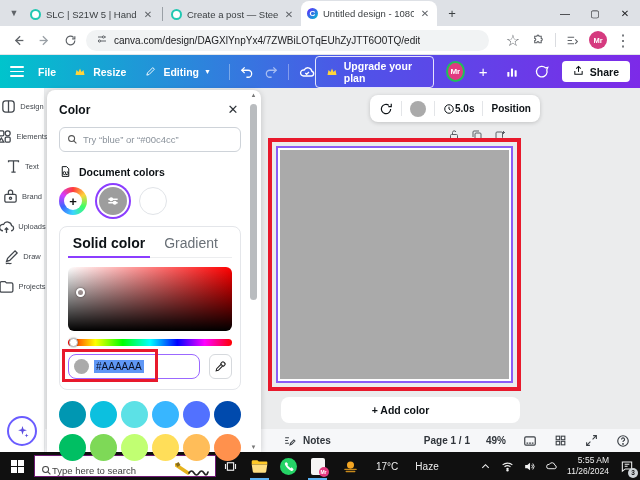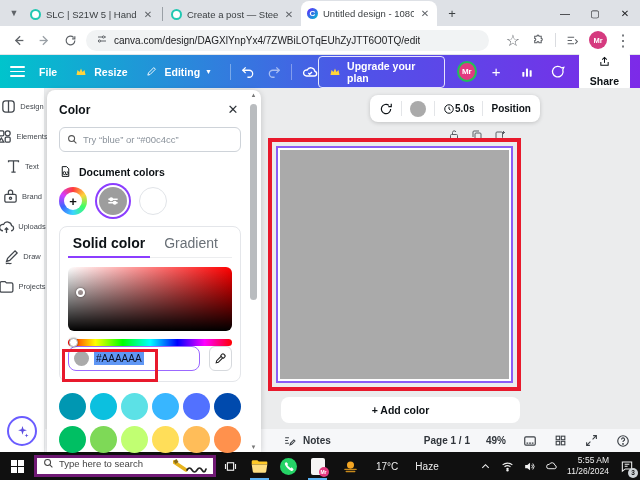--- a/index.html
+++ b/index.html
@@ -34,21 +34,21 @@
   
   .canva-header { height:33px; background:linear-gradient(90deg,#00c4cc 0%,#4e54e8 55%,#7d2ae8 100%); display:flex; align-items:center; padding:0 10px; color:#fff; }
   .hamburger { width:16px; display:flex; flex-direction:column; gap:3px; margin-right:14px; }
   .hamburger span { height:1.7px; background:#fff; border-radius:1px; }
   .menu-item { font-size:10.5px; font-weight:bold; margin-right:16px; display:flex; align-items:center; gap:5px; }
   .hdr-ic { width:16px; height:16px; display:flex; align-items:center; justify-content:center; font-size:13px; }
   .hdr-sep { width:1px; height:16px; background:rgba(255,255,255,.35); margin:0 10px 0 2px; }
   .upgrade-btn { margin-left:auto; border:1px solid rgba(255,255,255,.85); border-radius:4px; padding:3px 10px; font-size:10.5px; font-weight:bold; display:flex; align-items:center; gap:6px; }
   .canva-avatar { width:21px; height:21px; border-radius:50%; background:#e23a80; border:2px solid #1fc05a; color:#fff; font-size:8px; font-weight:bold; display:flex; align-items:center; justify-content:center; margin-left:12px; }
   .hdr-btn { width:24px; height:24px; border-radius:5px; display:flex; align-items:center; justify-content:center; margin-left:8px; color:#fff; }
-  .share-btn { background:#fff; color:#0d1216; border-radius:4px; padding:4px 11px; font-size:10.5px; font-weight:bold; display:flex; align-items:center; gap:6px; margin-left:10px;flex-direction:column; }
+  .share-btn { background:#fff; color:#0d1216; border-radius:4px; padding:4px 11px; font-size:10.5px; font-weight:bold; display:flex; align-items:center; gap:6px; margin-left:10px; }
 
   
   .main { position:absolute; top:88px; left:0; right:0; bottom:28px; background:#ebeced; }
 
   
   .rail { position:absolute; left:0; top:0; bottom:0; width:45px; background:#fff; border-right:1px solid #e8eaec; display:flex; flex-direction:column; align-items:center; padding-top:10px; z-index:2; }
   .rail-item { display:flex; flex-direction:row; align-items:center; gap:3px; margin-bottom:13px; color:#42474d; }
   .rail-item svg { width:17px; height:17px; }
   .rail-item .rl { font-size:7.5px; }
   .magic-btn { position:absolute; bottom:6px; left:7px; width:30px; height:30px; border-radius:50%; border:2px solid #6a5cff; background:#fff; display:flex; align-items:center; justify-content:center; color:#5e4fe0; }
@@ -72,21 +72,21 @@
   .cp-card { margin-top:11px; border:1px solid #e4e6ea; border-radius:8px; padding:8px 8px 10px 8px; }
   .cp-tabs { display:flex; border-bottom:1px solid #ecedef; }
   .cp-tab { font-size:14px; padding-bottom:5px; width:50%; text-align:center; color:#697077; }
   .cp-tab.active { color:#0d1216; font-weight:bold; border-bottom:2px solid #8b3dff; margin-bottom:-1px; }
   .sv-picker { margin-top:9px; height:64px; border-radius:6px; position:relative;
      background:linear-gradient(to bottom, rgba(0,0,0,0), #000), linear-gradient(to right, #fff, #f00); }
   .sv-cursor { position:absolute; left:5%; top:33%; width:9px; height:9px; border-radius:50%; border:2px solid #fff; box-shadow:0 0 2px rgba(0,0,0,.6); }
   .hue-slider { margin-top:8px; height:7px; border-radius:4px; position:relative;
      background:linear-gradient(90deg,#f00,#ff0,#0f0,#0ff,#00f,#f0f,#f00); }
   .hue-cursor { position:absolute; left:1px; top:-1px; width:9px; height:9px; border-radius:50%; background:#fff; border:1px solid #bbb; box-shadow:0 0 2px rgba(0,0,0,.5); }
-  .hex-row { display:flex; align-items:flex-start; }
+  .hex-row { margin-top:8px; display:flex; align-items:flex-start; }
   .hex-box { width:140px; height:25px; border:1.5px solid #9b68ff; border-radius:8px; display:flex; align-items:center; gap:5px; padding:0 5px; }
   .hex-dot { width:15px; height:15px; border-radius:50%; flex:none; }
   .hex-text { font-size:10px; color:#0b1023; background:#5f97f5; padding:1px 2px; }
   .dropper-btn { width:25px; height:25px; border:1px solid #d6d9dd; border-radius:6px; margin-left:9px; display:flex; align-items:center; justify-content:center; color:#222; }
   .swatch-row { margin-top:11px; display:flex; justify-content:space-between; }
   .swatch-row + .swatch-row { margin-top:6px; }
   .swatch { width:27px; height:27px; border-radius:50%; }
 
   
   .cp-scroll { position:absolute; right:3px; top:2px; bottom:2px; width:9px; }
@@ -111,21 +111,21 @@
   .statusbar { position:absolute; left:45px; right:0; bottom:0; height:23px; background:#f6f7f9; display:flex; align-items:center; font-size:10px; font-weight:bold; color:#30353b; padding-right:10px; z-index:1; }
   .statusbar .notes { margin-left:237px; display:flex; align-items:center; gap:6px; }
   .sb-ic { width:15px; height:15px; display:flex; align-items:center; justify-content:center; color:#3b4046; }
   .sb-group { margin-left:auto; display:flex; align-items:center; gap:16px; }
 
   
   .taskbar { position:absolute; left:0; right:0; bottom:0; height:28px; background:#101010; display:flex; align-items:center; color:#eee; }
   .tb-start { width:34px; height:28px; display:flex; align-items:center; justify-content:center; }
   .winlogo { display:grid; grid-template-columns:6px 6px; grid-template-rows:6px 6px; gap:1px; }
   .winlogo span { background:#fdfdfd; }
-  .tb-search { width:182px; height:22px; background:#fff; border:3px solid #701a75; display:flex; align-items:flex-start; padding:0 6px; gap:5px; color:#555; }
+  .tb-search { width:182px; height:22px; background:#fff; border:1px solid #701a75; display:flex; align-items:flex-end; padding:0 6px; color:#555; }
   .tb-search .ph { font-size:9.5px; color:#444; flex:1; white-space:nowrap; overflow:hidden; }
   .tb-app { width:29px; height:28px; display:flex; align-items:center; justify-content:center; position:relative; }
   .tb-app.open::after { content:""; position:absolute; bottom:0; left:5px; right:5px; height:2px; background:#5bb3f5; }
   .wa-circle { width:17px; height:17px; border-radius:50%; background:#25d366; display:flex; align-items:center; justify-content:center; color:#fff; }
   .doc-ic { position:relative; width:14px; height:17px; background:#f5f5f5; border-radius:2px; }
   .doc-badge { position:absolute; right:-4px; bottom:-2px; width:10px; height:10px; border-radius:50%; background:#e23a80; color:#fff; font-size:5px; font-weight:bold; display:flex; align-items:center; justify-content:center; }
   .tb-weather { display:flex; align-items:center; gap:17px; margin-left:10px; font-size:10px; }
   .tb-tray { margin-left:auto; display:flex; align-items:center; gap:9px; padding-right:5px; }
   .tray-ic { width:13px; height:13px; display:flex; align-items:center; justify-content:center; color:#f0f0f0; }
   .tb-clock { text-align:right; font-size:8.5px; line-height:1.25; }

